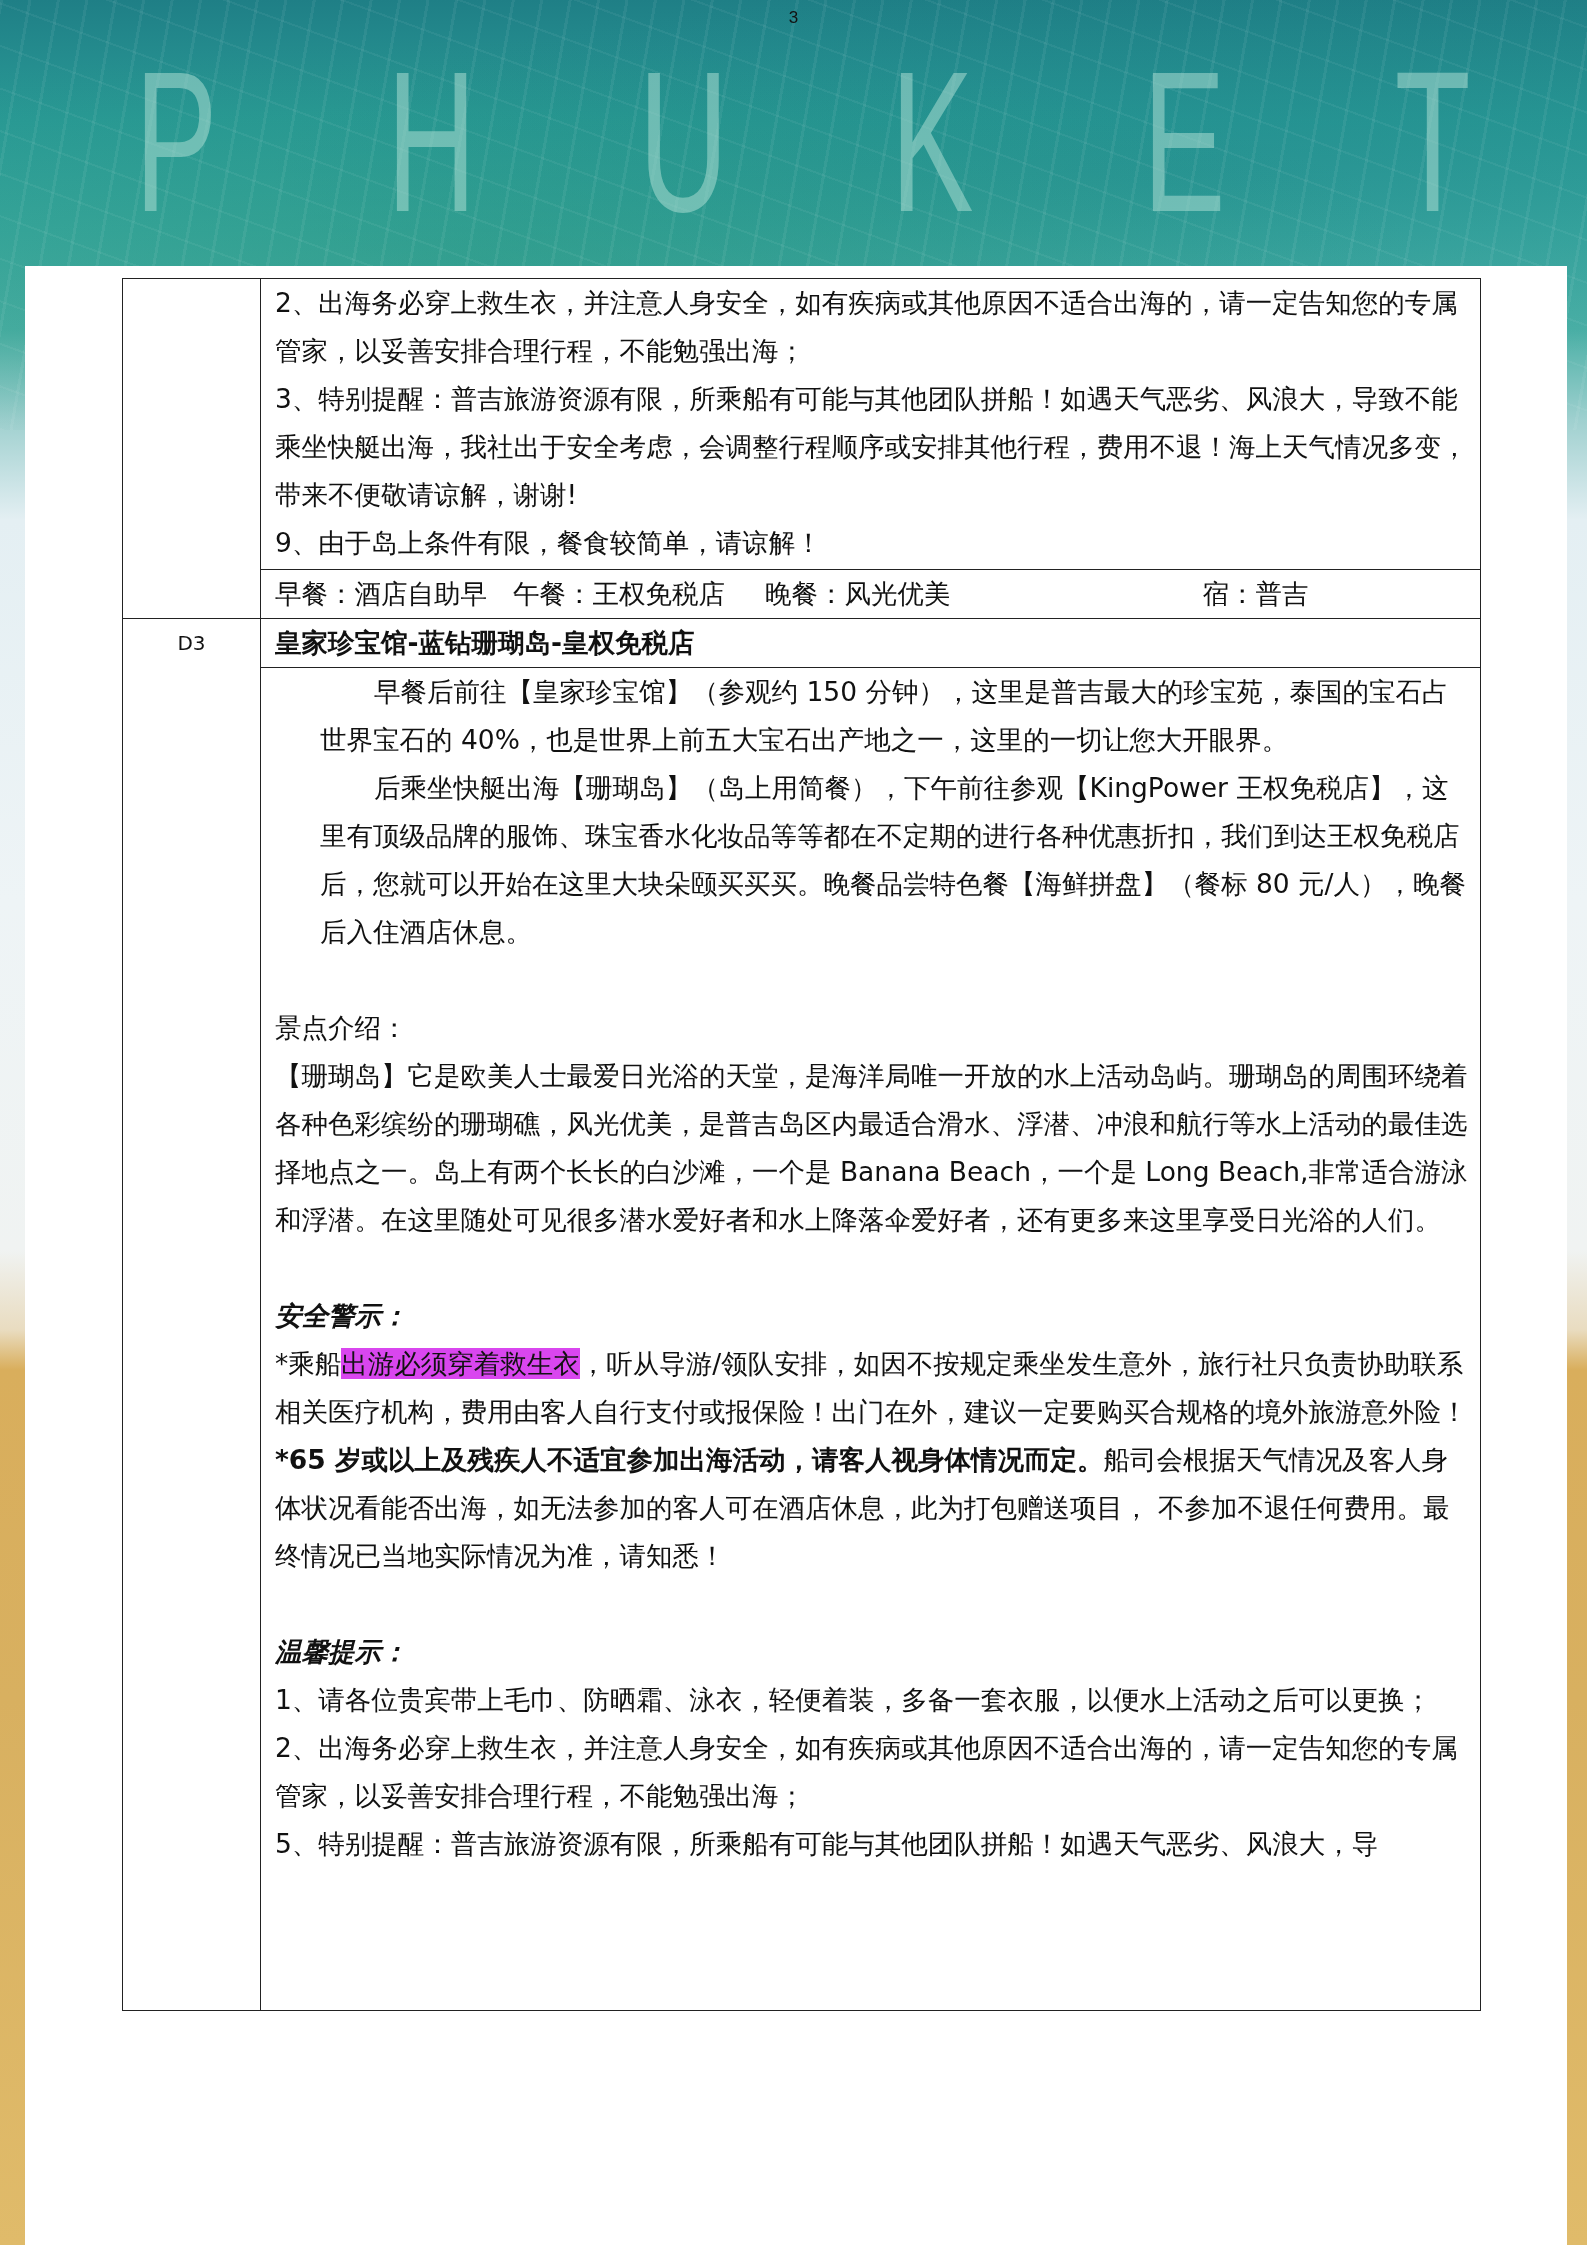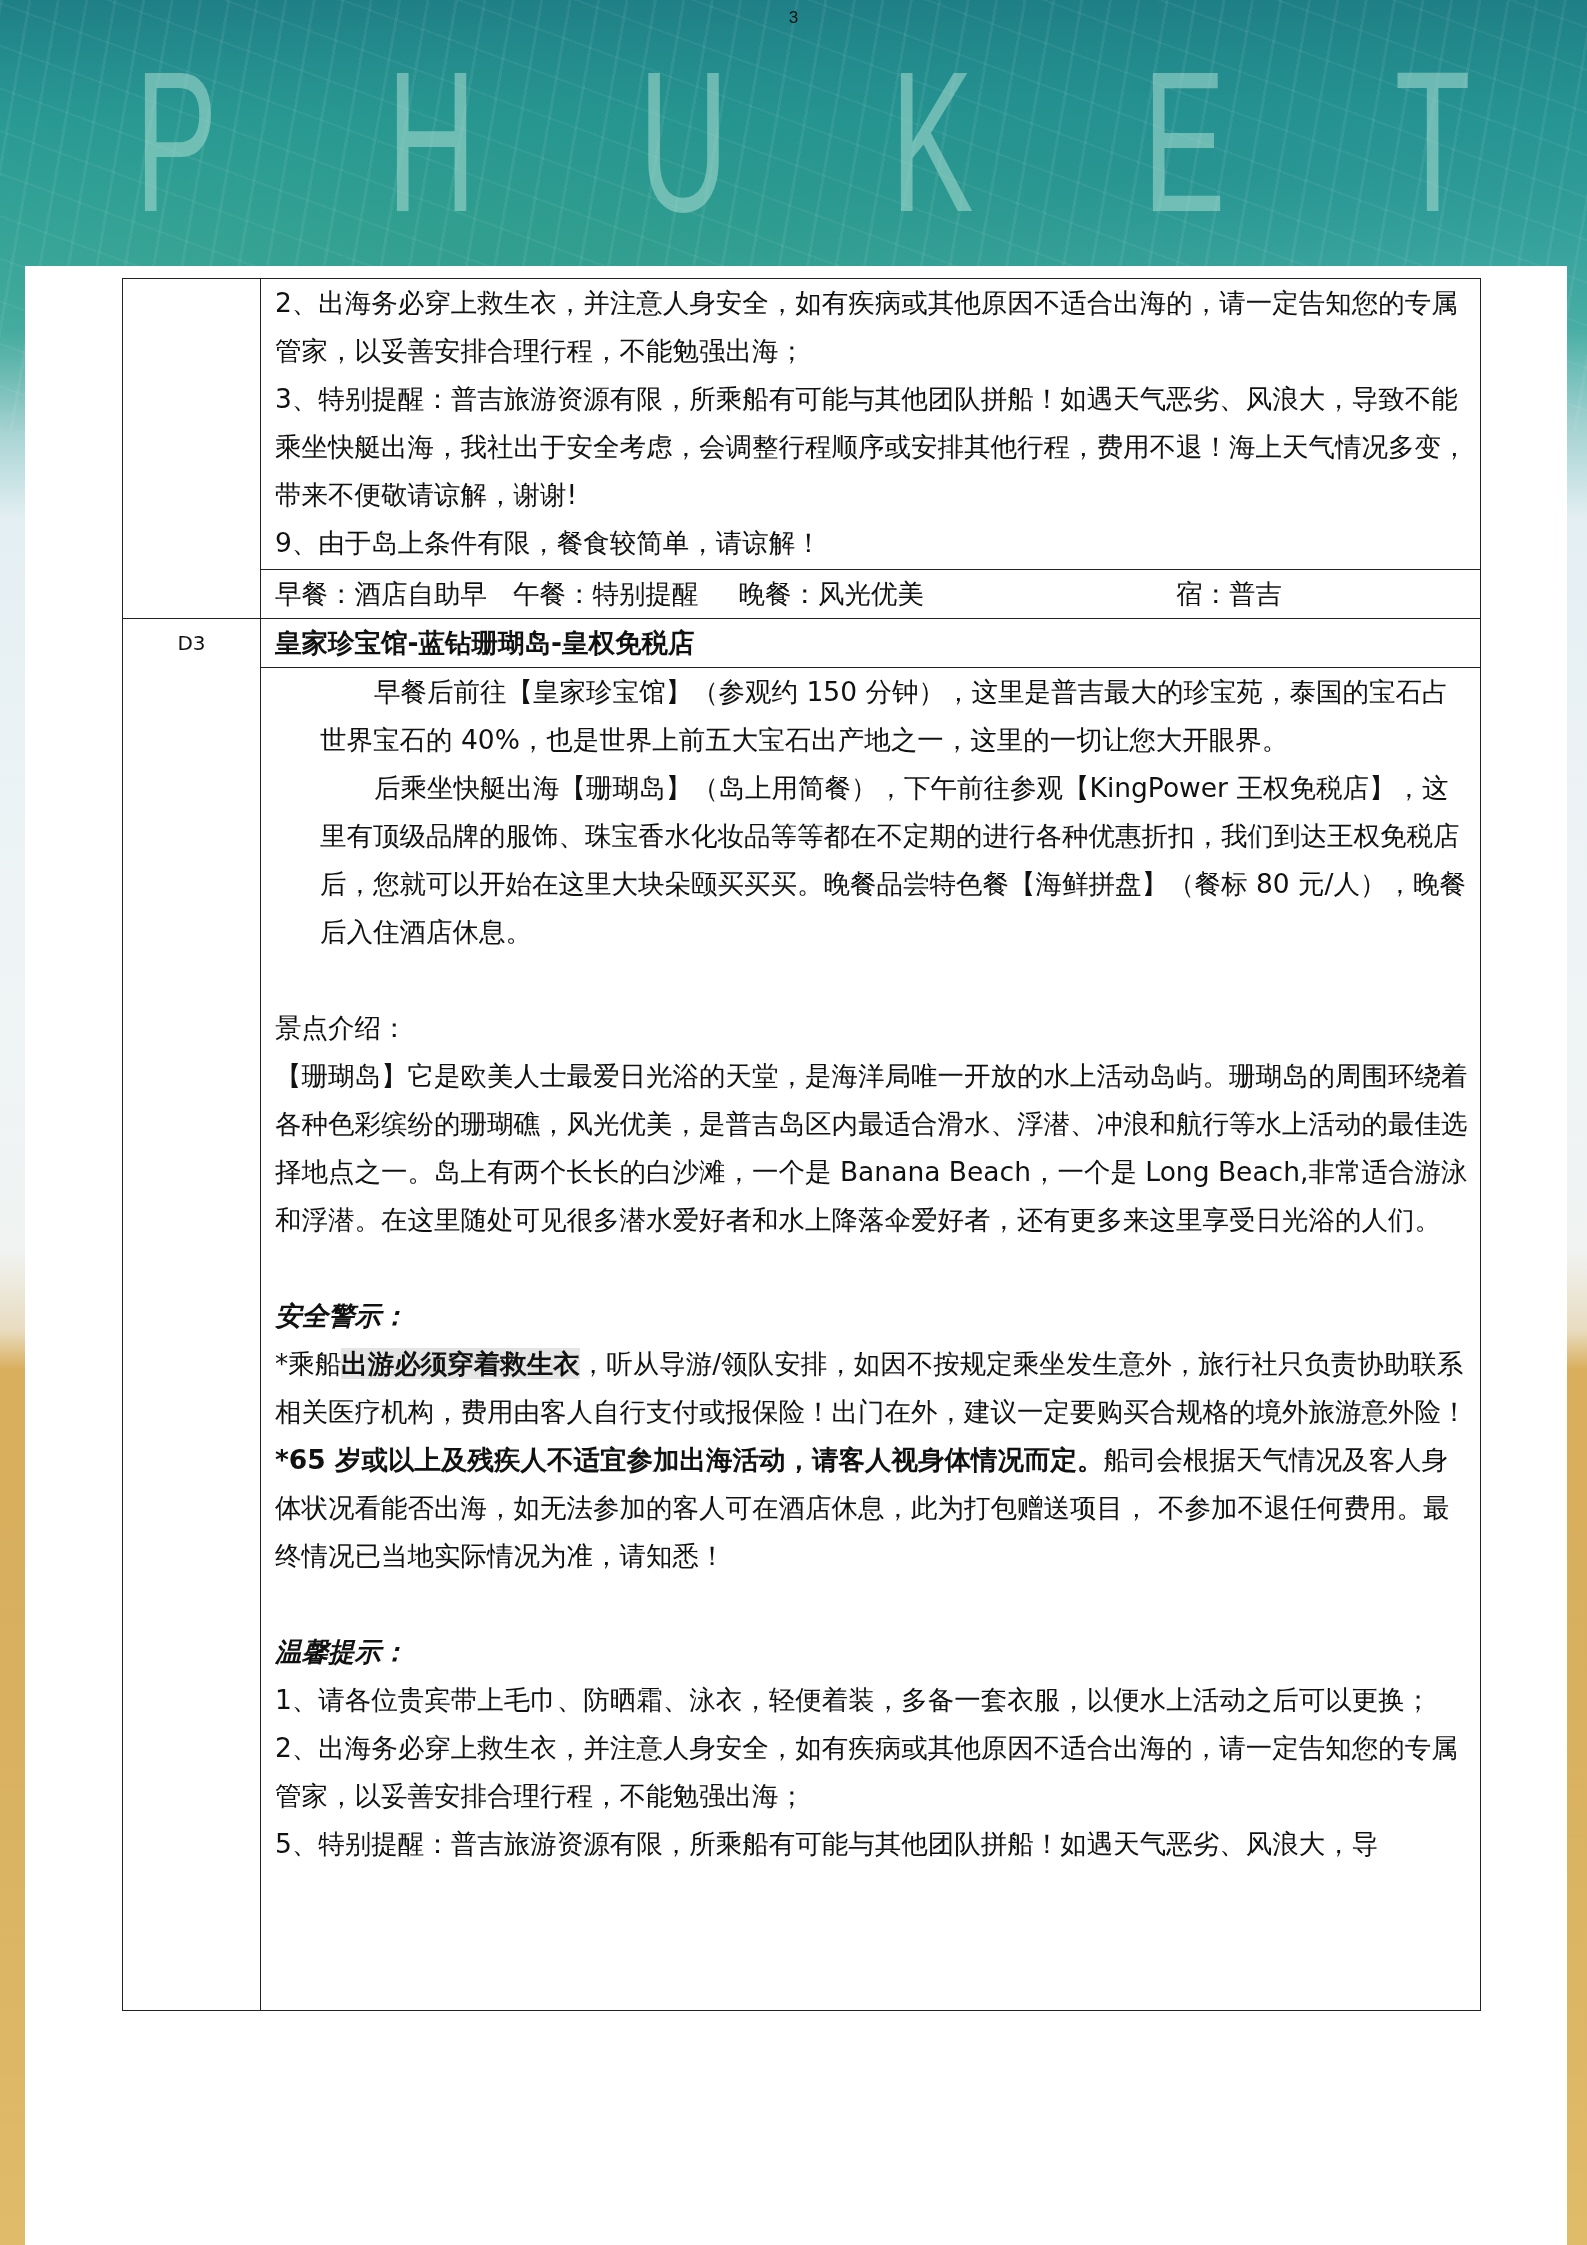--- a/index.html
+++ b/index.html
@@ -48,21 +48,21 @@
   .day-cell { text-align:center; padding:0 !important; }
   .day-label { display:block; line-height:48px; font-size:20px; }
   .title-row td { font-weight:bold; height:48px; }
   .meals { white-space:pre; height:48px; }
   .meals span { display:inline-block; }
   p { margin:0; }
   .indent { text-indent:54px;margin-left:45px; }
   .blank { height:48px; }
   .bi { font-weight:bold; font-style:italic; }
   .b { font-weight:bold; }
-  .hl { background:#e5e5e5;font-weight:bold; }
+  .hl { background:#d946ef; }
   .notes-cell { height:290px; padding-top:0; }
   .d3-body { height:1342px; overflow:hidden; }
 </style>
 </head>
 <body>
 
 <div class="sea-texture"></div>
 <div class="page-number">3</div>
 <div class="watermark">
   <span>P</span>
@@ -85,21 +85,21 @@
     <td class="day-cell" rowspan="2">
       <span class="day-label"></span>
     </td>
     <td class="notes-cell">
       <p>2、出海务必穿上救生衣，并注意人身安全，如有疾病或其他原因不适合出海的，请一定告知您的专属管家，以妥善安排合理行程，不能勉强出海；</p>
       <p>3、特别提醒：普吉旅游资源有限，所乘船有可能与其他团队拼船！如遇天气恶劣、风浪大，导致不能乘坐快艇出海，我社出于安全考虑，会调整行程顺序或安排其他行程，费用不退！海上天气情况多变，带来不便敬请谅解，谢谢!</p>
       <p>9、由于岛上条件有限，餐食较简单，请谅解！</p>
     </td>
   </tr>
   <tr>
-    <td class="meals"><span>早餐：酒店自助早</span><span style="width:26px"></span><span>午餐：特别提醒</span><span style="width:40px"></span><span>晚餐：风光优美</span><span style="width:252px"></span><span>宿：普吉</span></td>
+    <td class="meals"><span>早餐：酒店自助早</span><span style="width:26px"></span><span>午餐：王权免税店</span><span style="width:40px"></span><span>晚餐：风光优美</span><span style="width:252px"></span><span>宿：普吉</span></td>
   </tr>
   <tr class="title-row">
     <td class="day-cell" rowspan="2" style="font-weight:normal">
       <span class="day-label">D3</span>
     </td>
     <td>皇家珍宝馆-蓝钻珊瑚岛-皇权免税店</td>
   </tr>
   <tr>
     <td>
       <div class="d3-body">

